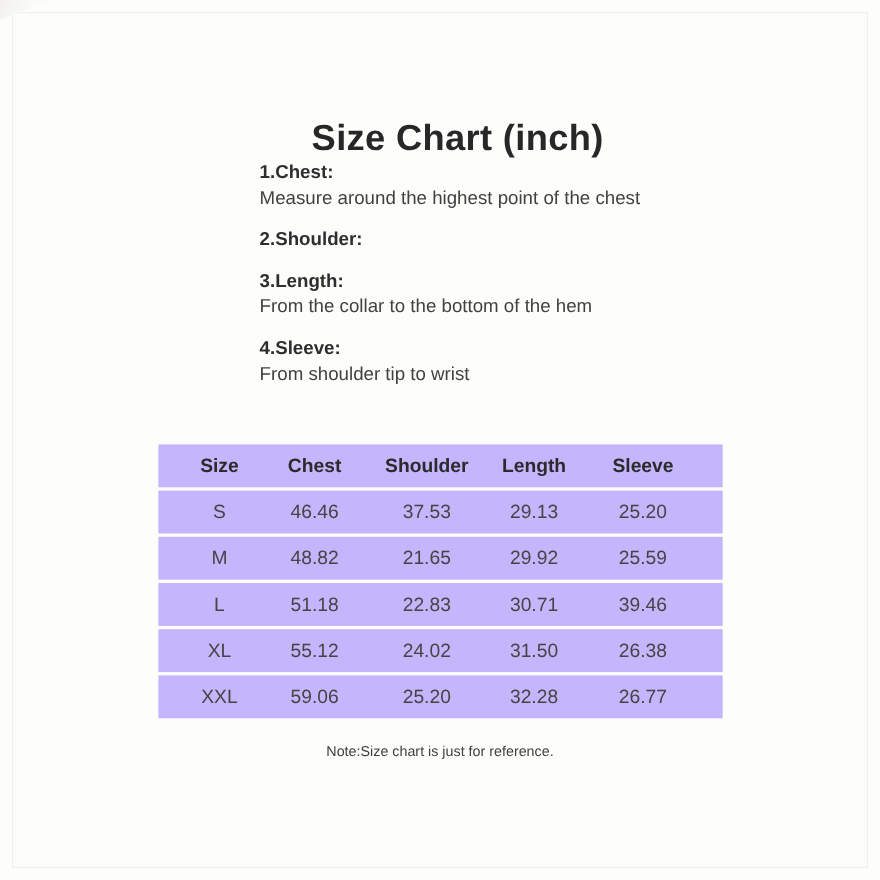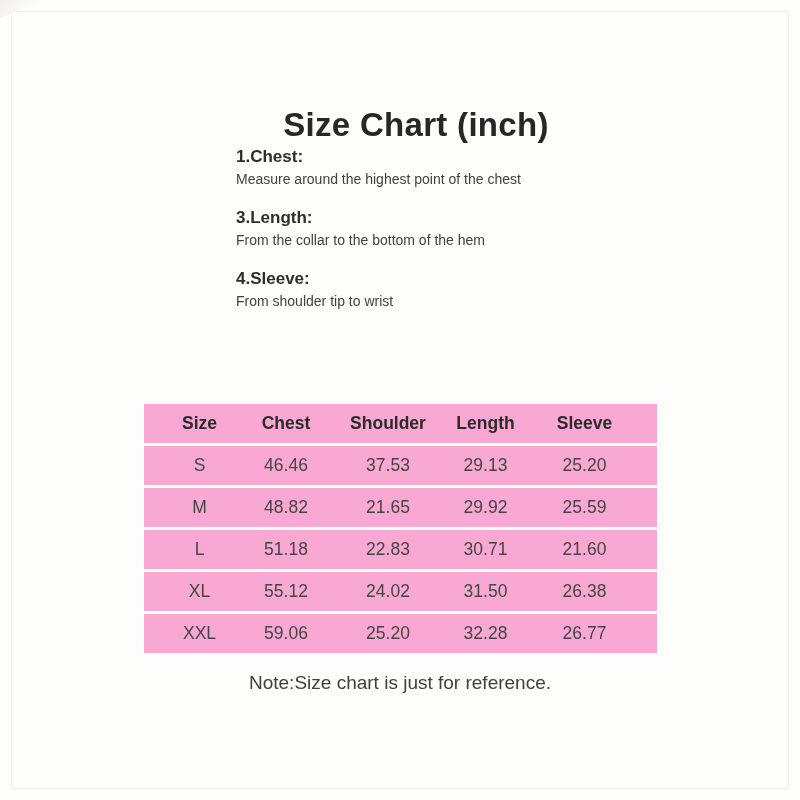--- a/index.html
+++ b/index.html
@@ -57,74 +57,75 @@
     margin-bottom: 17px;
   }
   .guide-label {
     font-weight: 700;
     font-size: 17px;
     color: #2e2e2e;
     line-height: 21px;
     margin-bottom: 2px;
   }
   .guide-desc {
-    font-size: 14px;
+    font-size: 17px;
     color: #414141;
     line-height: 21px;
   }
   .size-table {
     position: absolute;
     top: 404px;
     left: 144px;
     width: 513px;
   }
   .t-row {
     display: grid;
     grid-template-columns: 111px 62px 142px 53px 145px;
     align-items: center;
     height: 39px;
-    background: #f9a8d4;
+    background: #c4b5fd;
     margin-bottom: 3px;
   }
   .t-cell {
     justify-self: center;
     white-space: nowrap;
     font-size: 17.5px;
     color: #454545;
   }
   .t-row.header .t-cell {
     font-weight: 700;
     color: #2b2b2b;
   }
   .note {
     position: absolute;
     top: 671px;
     left: 0;
     width: 100%;
     text-align: center;
-    font-size: 19px;
+    font-size: 13px;
     color: #3f3f3f;
     line-height: 23px;
   }
 </style>
 </head>
 <body>
 
 <div class="page">
   <div class="page-frame"></div>
   <div class="corner-fold"></div>
 
   <h1 class="title">Size Chart (inch)</h1>
 
   <section class="guide" id="guide">
       <div class="guide-item">
         <div class="guide-label">1.Chest:</div>
         <div class="guide-desc">Measure around the highest point of the chest</div>
       </div>
       <div class="guide-item">
+        <div class="guide-label">2.Shoulder:</div>
       </div>
       <div class="guide-item">
         <div class="guide-label">3.Length:</div>
         <div class="guide-desc">From the collar to the bottom of the hem</div>
       </div>
       <div class="guide-item">
         <div class="guide-label">4.Sleeve:</div>
         <div class="guide-desc">From shoulder tip to wrist</div>
       </div>
     </section>
@@ -149,21 +150,21 @@
         <div class="t-cell">48.82</div>
         <div class="t-cell">21.65</div>
         <div class="t-cell">29.92</div>
         <div class="t-cell">25.59</div>
       </div>
       <div class="t-row">
         <div class="t-cell">L</div>
         <div class="t-cell">51.18</div>
         <div class="t-cell">22.83</div>
         <div class="t-cell">30.71</div>
-        <div class="t-cell">21.60</div>
+        <div class="t-cell">39.46</div>
       </div>
       <div class="t-row">
         <div class="t-cell">XL</div>
         <div class="t-cell">55.12</div>
         <div class="t-cell">24.02</div>
         <div class="t-cell">31.50</div>
         <div class="t-cell">26.38</div>
       </div>
       <div class="t-row">
         <div class="t-cell">XXL</div>

